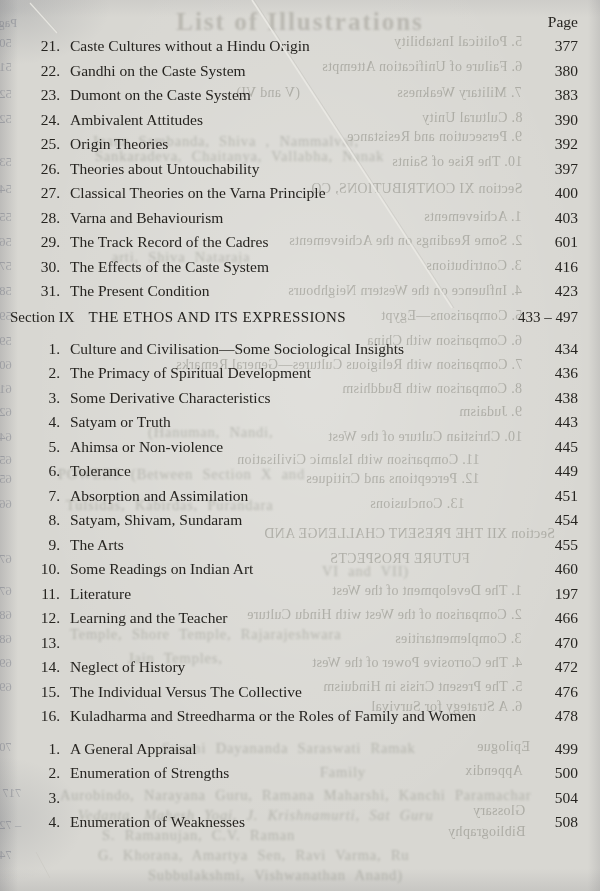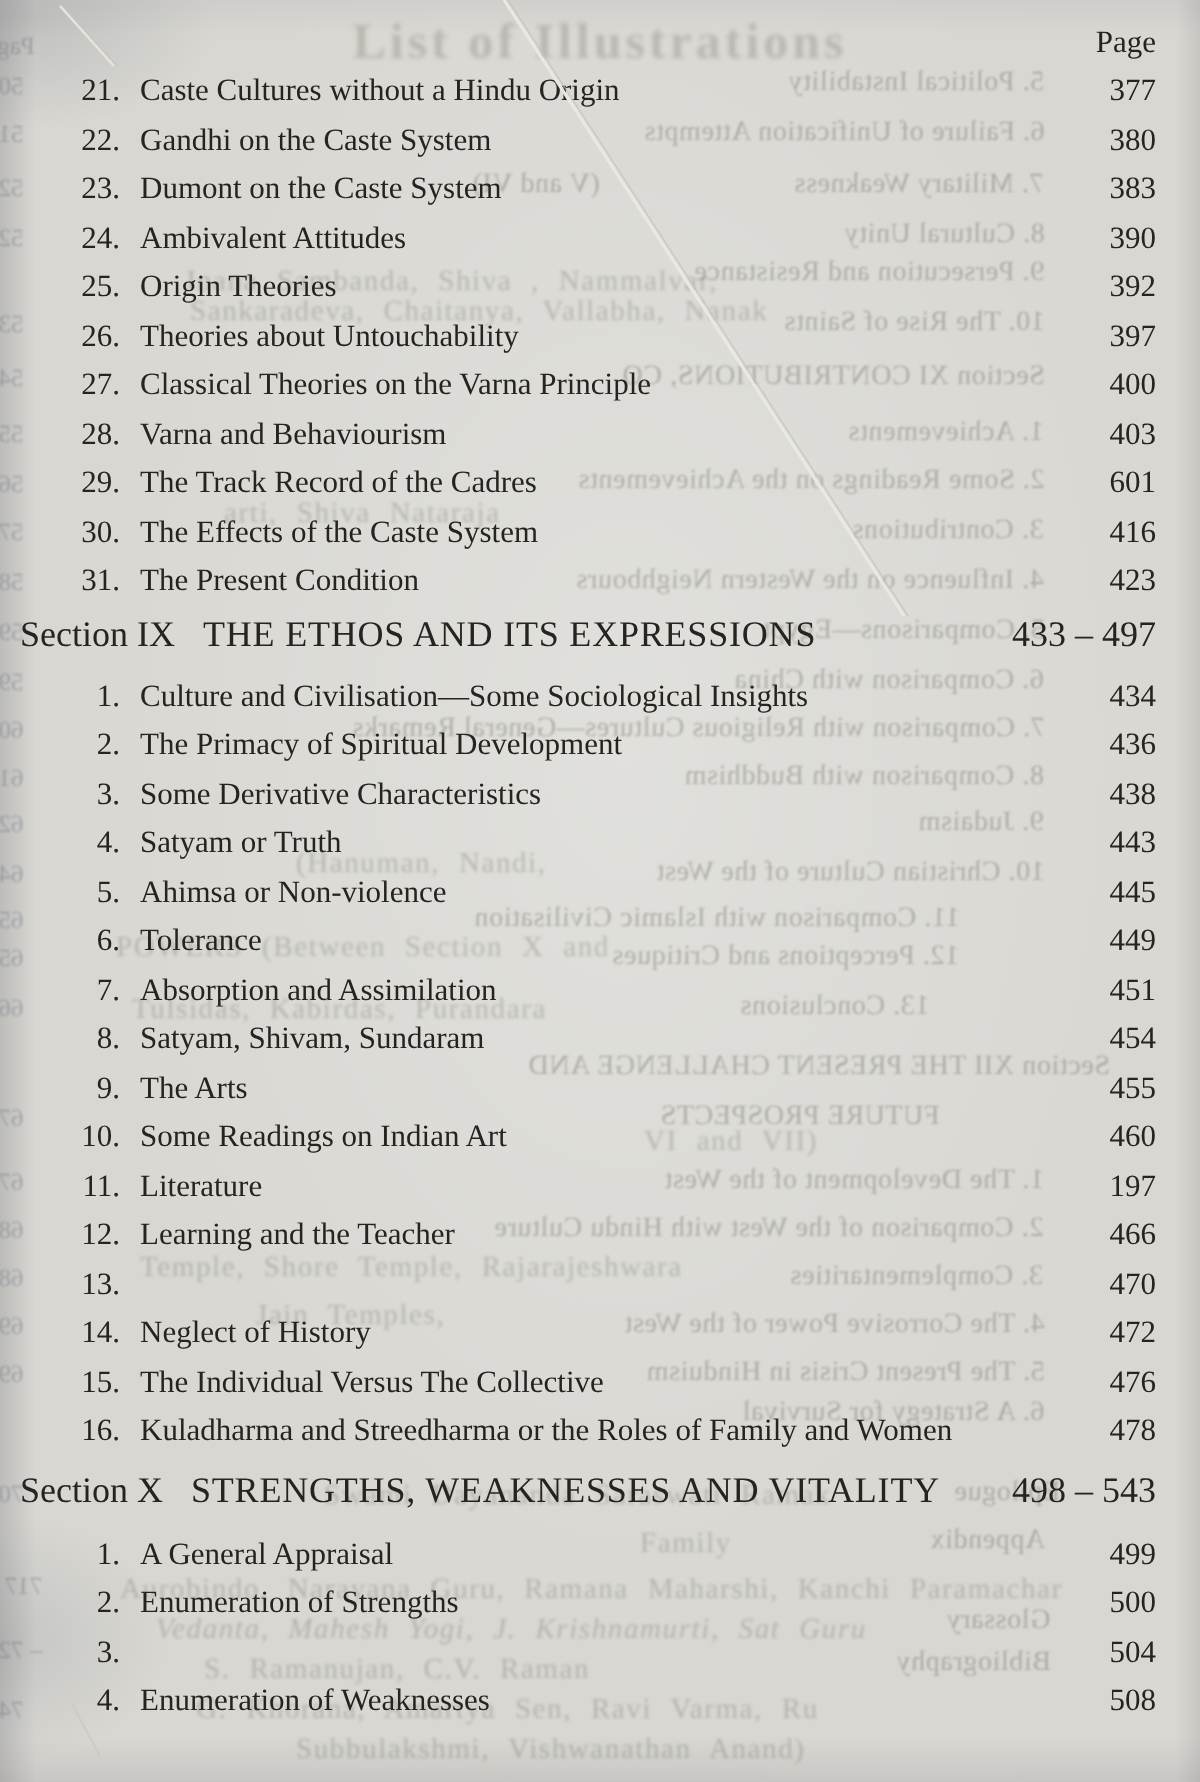--- a/index.html
+++ b/index.html
@@ -37,21 +37,21 @@
     position:absolute;left:-7px;white-space:nowrap;transform:scaleX(-1);
     font-size:12.5px;color:rgba(88,94,112,0.35);filter:blur(0.6px);
   }
   
   .toc{position:absolute;left:12px;right:22px;top:10px;}
   .pagehdr{height:24px;line-height:24px;text-align:right;font-size:15.5px;}
   .row{display:flex;height:24.5px;line-height:24.5px;font-size:15.5px;}
   .row .num{flex:none;width:48px;text-align:right;}
   .row .txt{margin-left:10px;white-space:nowrap;}
   .row .pg{margin-left:auto;padding-left:8px;}
-  .sec{display:flex;height:26px;line-height:26px;font-size:18px;}
+  .sec{display:flex;height:26px;line-height:26px;font-size:15px;}
   .sec .slabel{flex:none;margin-left:-2px;}
   .sec .stitle{margin-left:14px;flex:none;letter-spacing:0.4px;}
   .sec .srange{margin-left:auto;}
   .items-9{margin-top:7px;}
   .sec-x{margin-top:3px;}
   .items-10{margin-top:8px;}
   .crease{position:absolute;inset:0;pointer-events:none;}
 </style>
 </head>
 <body>
@@ -399,25 +399,20 @@
         </div>
 
         <div class="row">
           <span class="num">16.</span>
           <span class="txt">Kuladharma and Streedharma or the Roles of Family and Women</span>
           <span class="pg">478</span>
         </div>
 
       </div>
 
-    <div class="sec sec-x">
-      <span class="slabel">Section X</span>
-      <span class="stitle">STRENGTHS, WEAKNESSES AND VITALITY</span>
-      <span class="srange">498 – 543</span>
-    </div>
 
     <div class="items-10">
 
         <div class="row">
           <span class="num">1.</span>
           <span class="txt">A General Appraisal</span>
           <span class="pg">499</span>
         </div>
 
         <div class="row">

